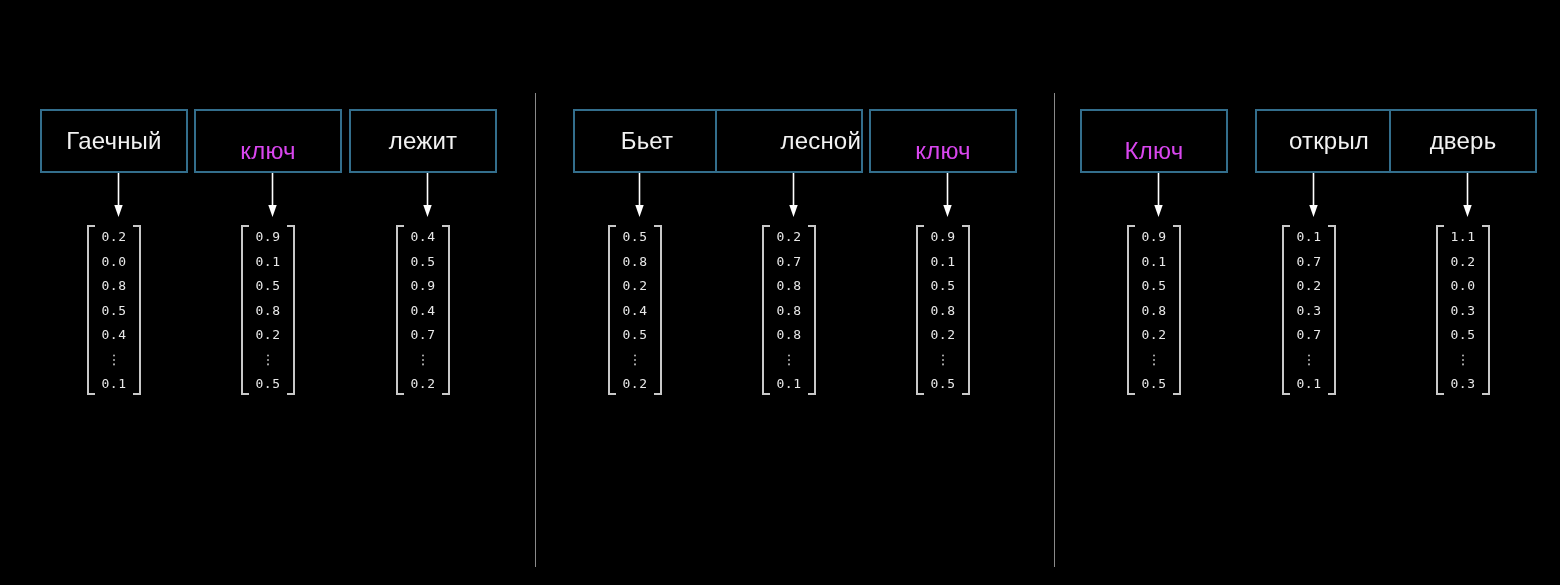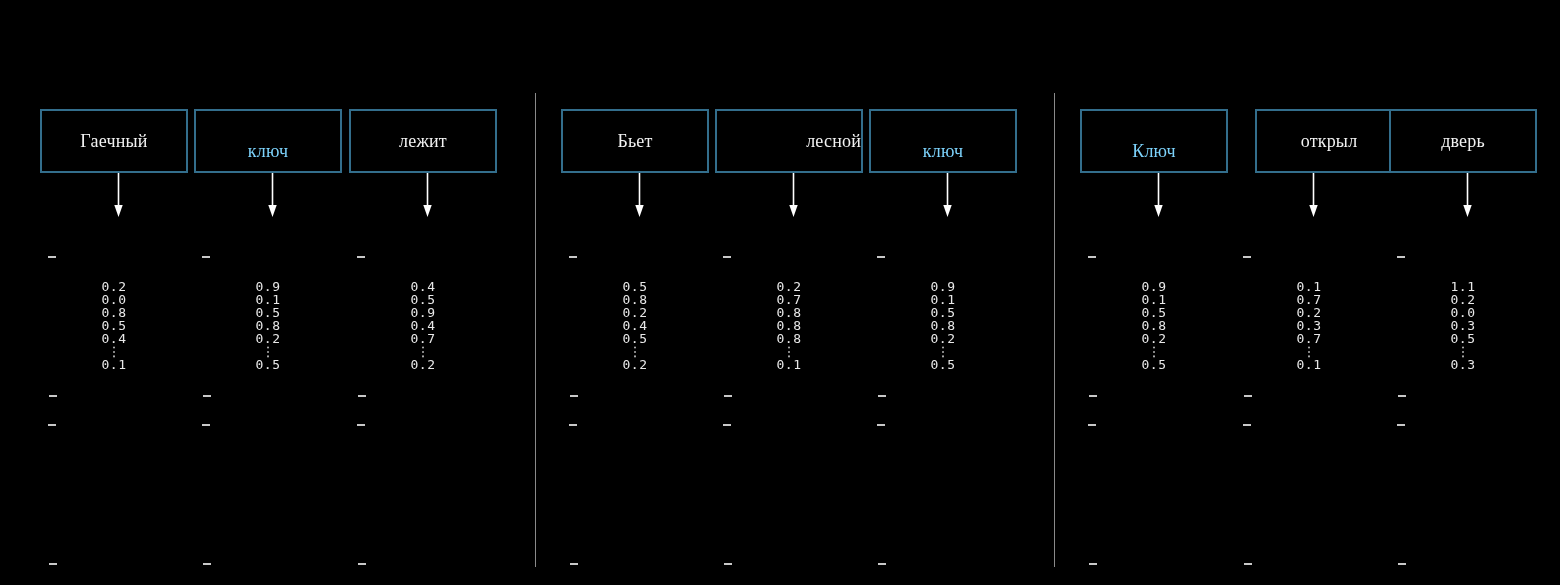--- a/index.html
+++ b/index.html
@@ -42,49 +42,48 @@
     width: 148px;
     height: 64px;
     border: 2px solid #336e8c;
     box-sizing: border-box;
     display: flex;
     align-items: center;
     justify-content: center;
     background: #000000;
   }
   .word-label {
-    font-family: Liberation Serif, serif;
-    font-size: 18px;
+    font-family: Liberation Sans, sans-serif;
+    font-size: 24px;
     color: #f2f2f2;
     letter-spacing: 0.2px;
     line-height: 1;
     white-space: nowrap;
   }
   .word-label.highlight {
-    color: #7dd3fc;
+    color: #d946ef;
     margin-top: 19px;
   }
   .arrow {
     position: absolute;
     top: 173px;
     left: 73px;
     width: 11px;
     height: 44px;
   }
   .vector {
     position: absolute;
     top: 225px;
     left: 8px;
     width: 132px;
     height: 170px;
     display: flex;
-    flex-direction: column;
+    flex-direction: row;
     align-items: stretch;
-    justify-content: flex-end;
-    gap: 19px;
+    justify-content: center;
   }
   .bracket {
     width: 9px;
     position: relative;
   }
   .bracket::before,
   .bracket::after {
     content: "";
     position: absolute;
     background: #c8c8c8;
@@ -212,21 +211,21 @@
         </div>
         <div class="bracket bracket-right"></div>
       </div>
     </div>
 
   </div>
 
   <div class="group" style="left:0px;">
 
     <div class="column" style="left:561px;width:148px;">
-      <div class="word-box" style="left:0px;">
+      <div class="word-box" style="left:12px;">
         <span class="word-label">Бьет</span>
       </div>
       <svg class="arrow" viewBox="0 0 11 44">
         <line x1="5.5" y1="0" x2="5.5" y2="34" stroke="#ffffff" stroke-width="1.6"></line>
         <polygon points="5.5,44 1.3,32 9.7,32" fill="#ffffff"></polygon>
       </svg>
       <div class="vector">
         <div class="bracket bracket-left"></div>
         <div class="vector-values">
           <div class="vector-value">0.5</div>

